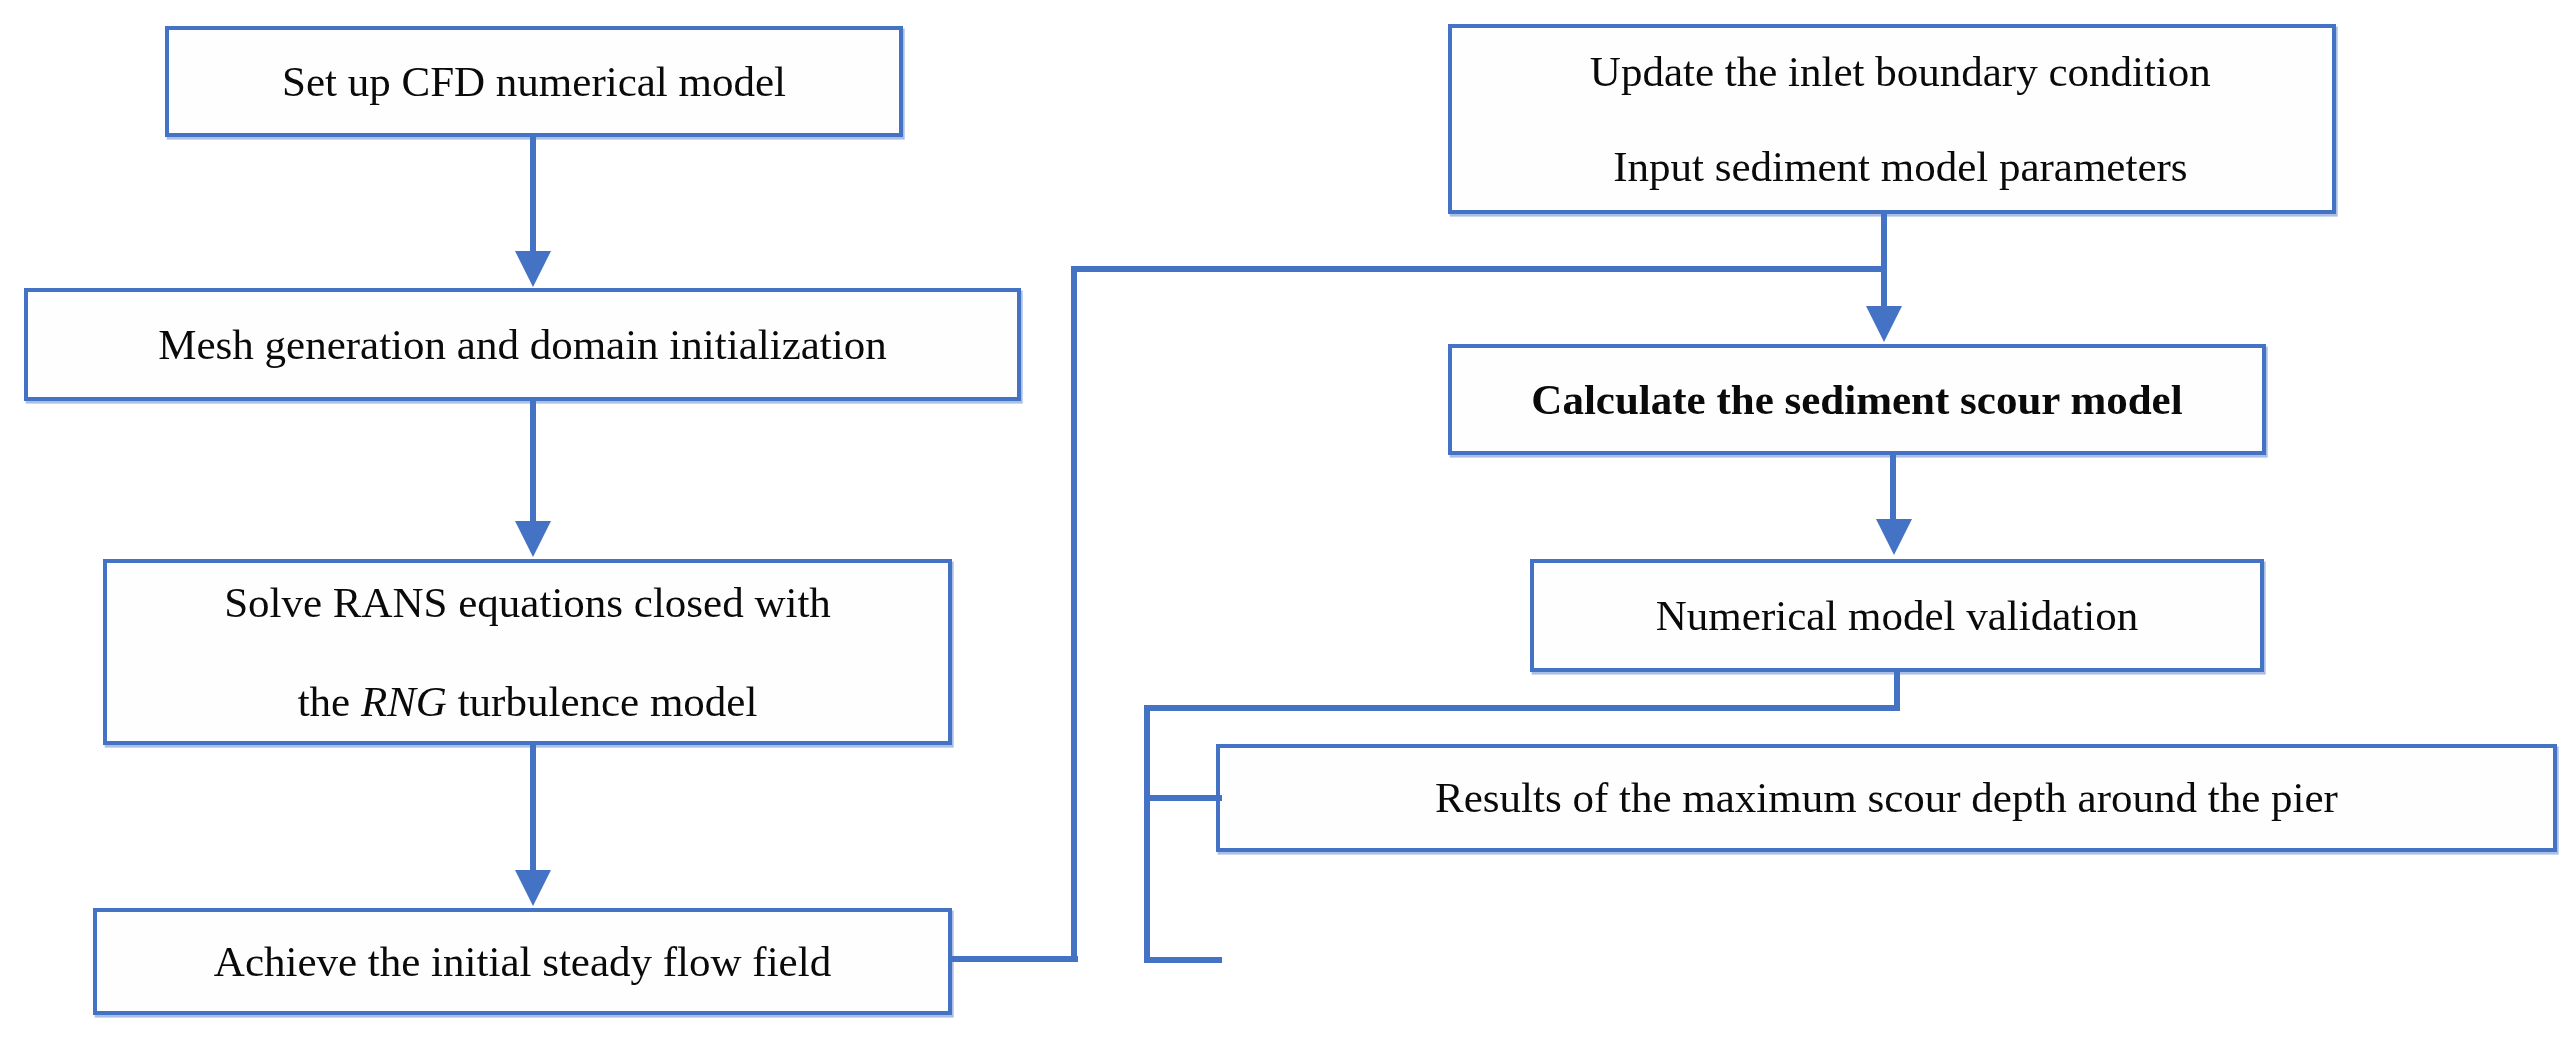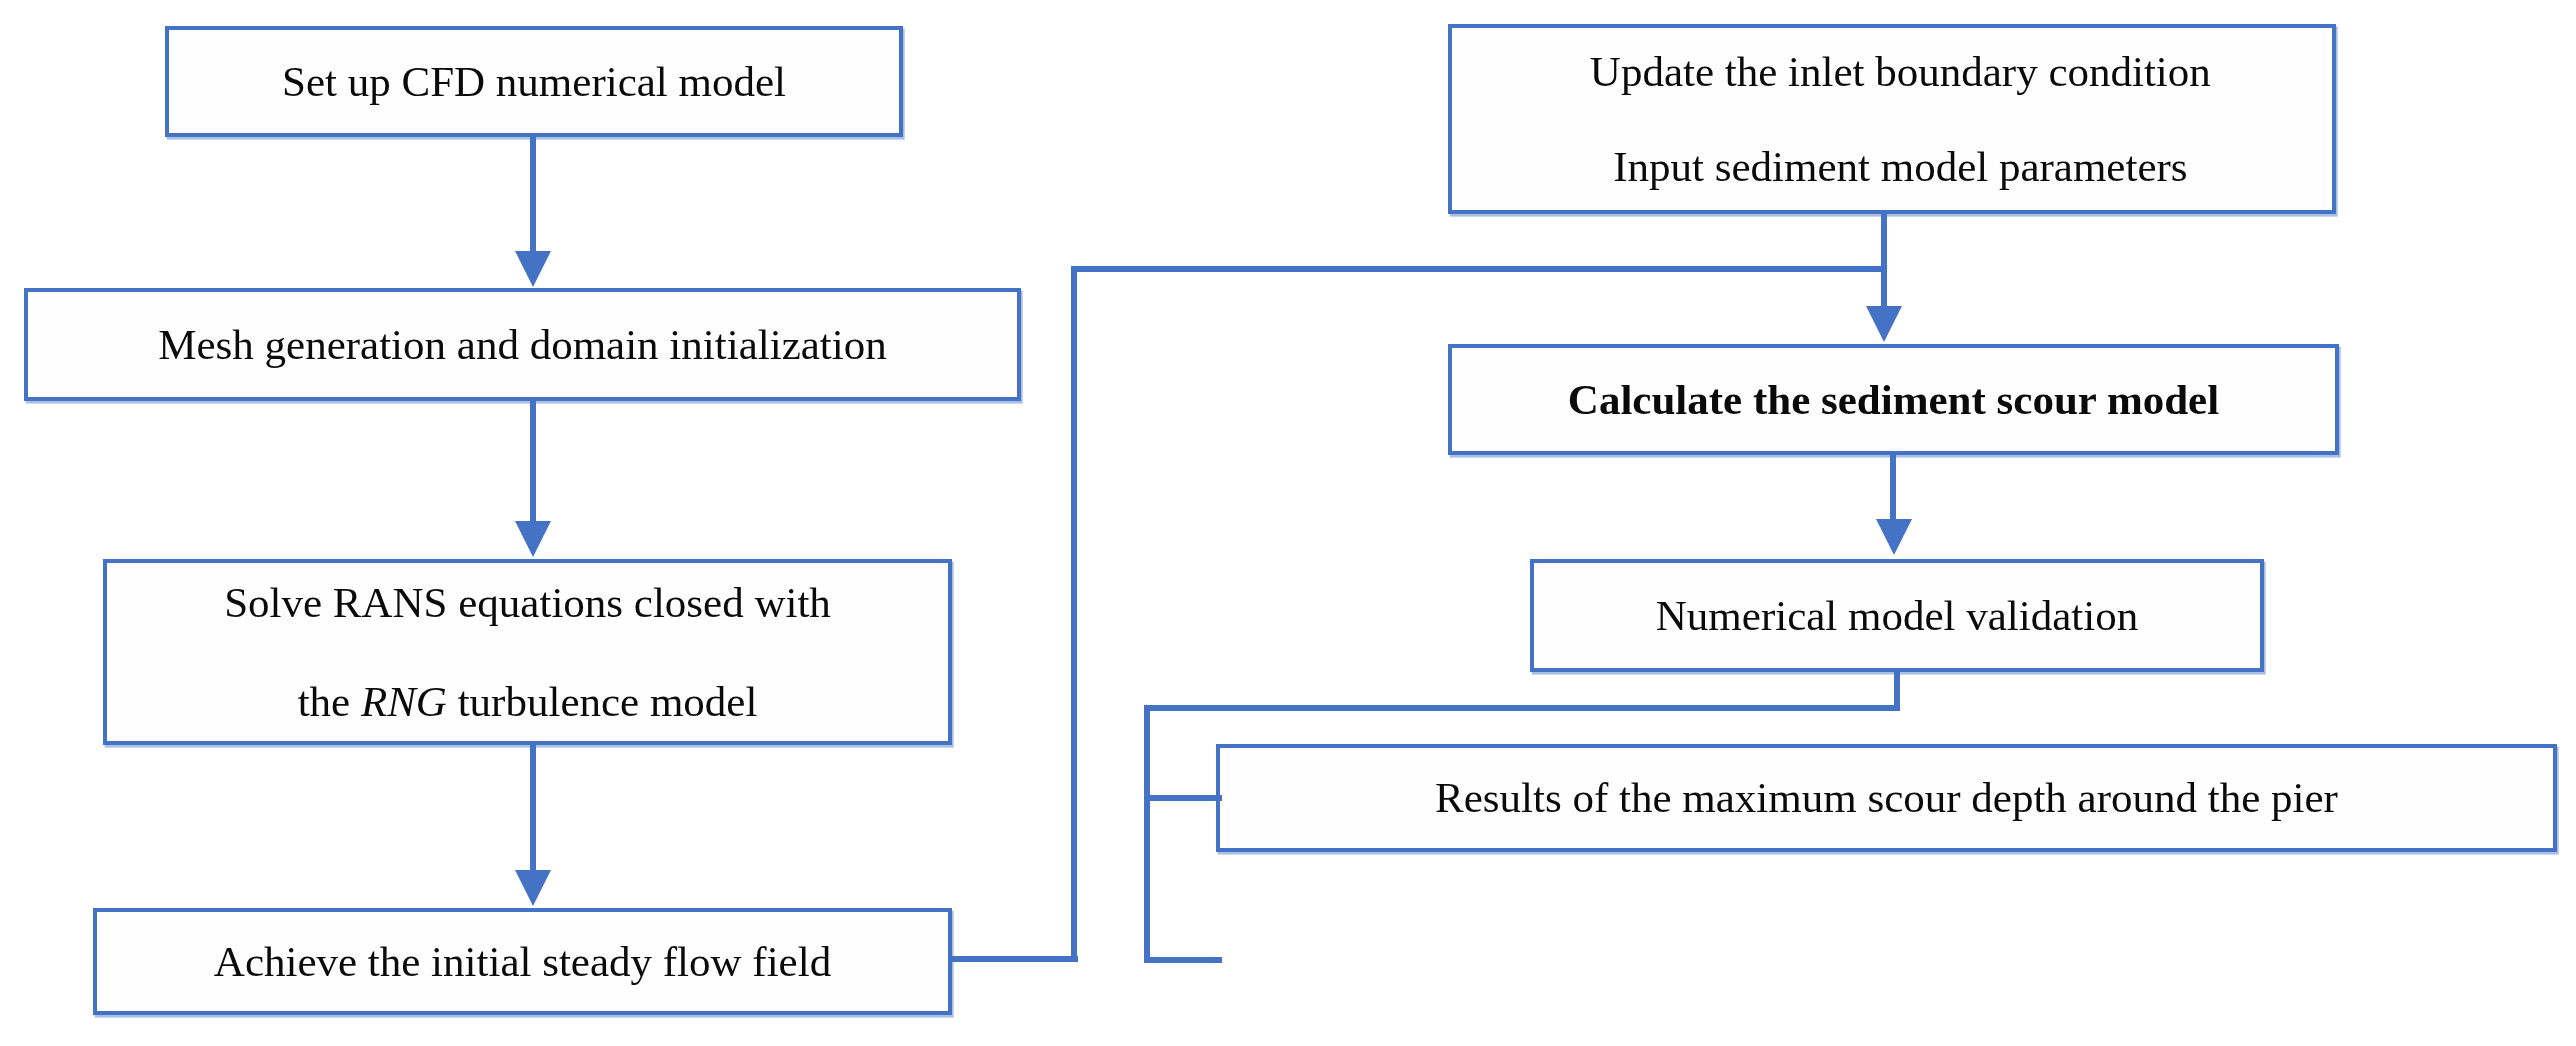--- a/index.html
+++ b/index.html
@@ -67,21 +67,21 @@
 
   <div class="box" style="left:93px; top:908px; width:859px; height:107px;">
     <span>Achieve the initial steady flow field</span>
   </div>
 
   <div class="box" style="left:1448px; top:24px; width:888px; height:190px;padding-left:34px;">
     <span>Update the inlet boundary condition</span>
     <span class="line2gap" style="margin-top:45px;">Input sediment model parameters</span>
   </div>
 
-  <div class="box bold-text" style="left:1448px; top:344px; width:891px; height:111px;">
+  <div class="box bold-text" style="left:1448px; top:344px; width:818px; height:111px;">
     <span>Calculate the sediment scour model</span>
   </div>
 
   <div class="box" style="left:1530px; top:559px; width:734px; height:113px;">
     <span>Numerical model validation</span>
   </div>
 
   <div class="box" style="left:1216px; top:744px; width:1341px; height:108px;">
     <span>Results of the maximum scour depth around the pier</span>
   </div>

